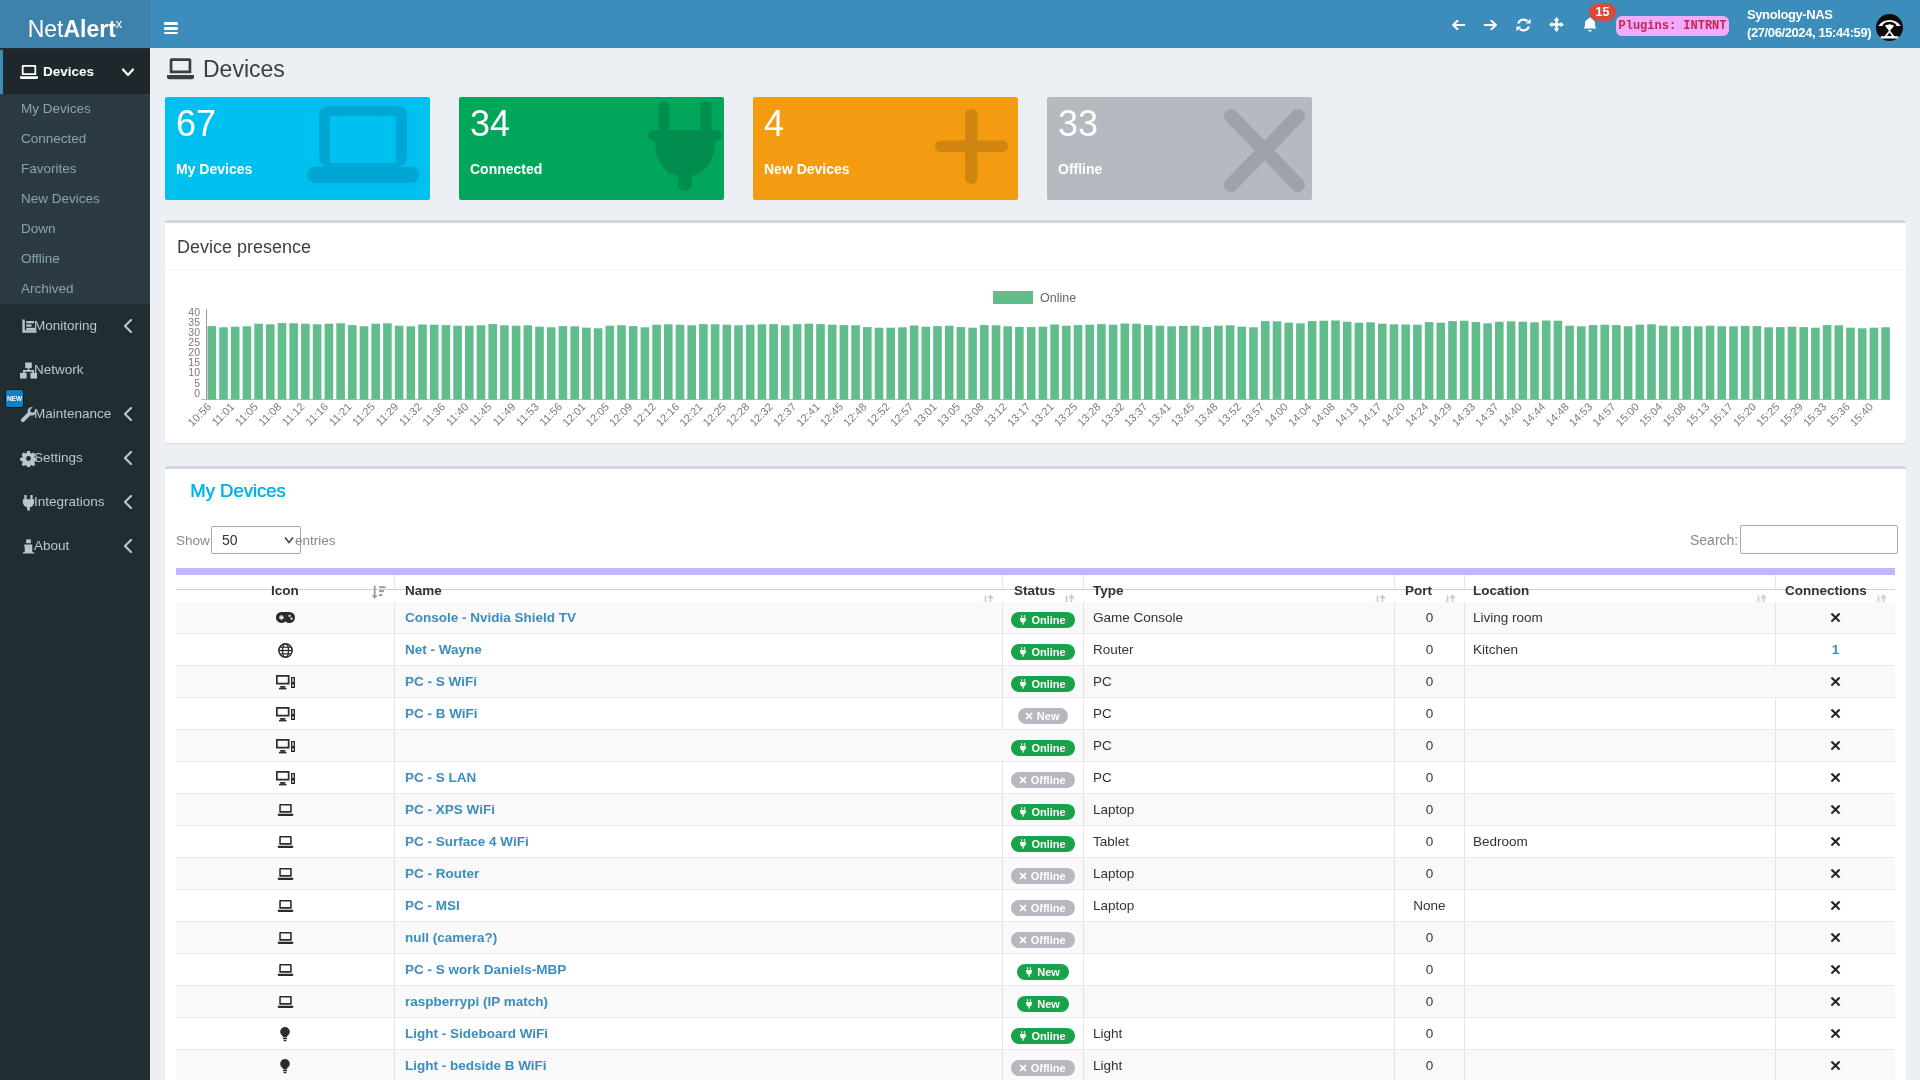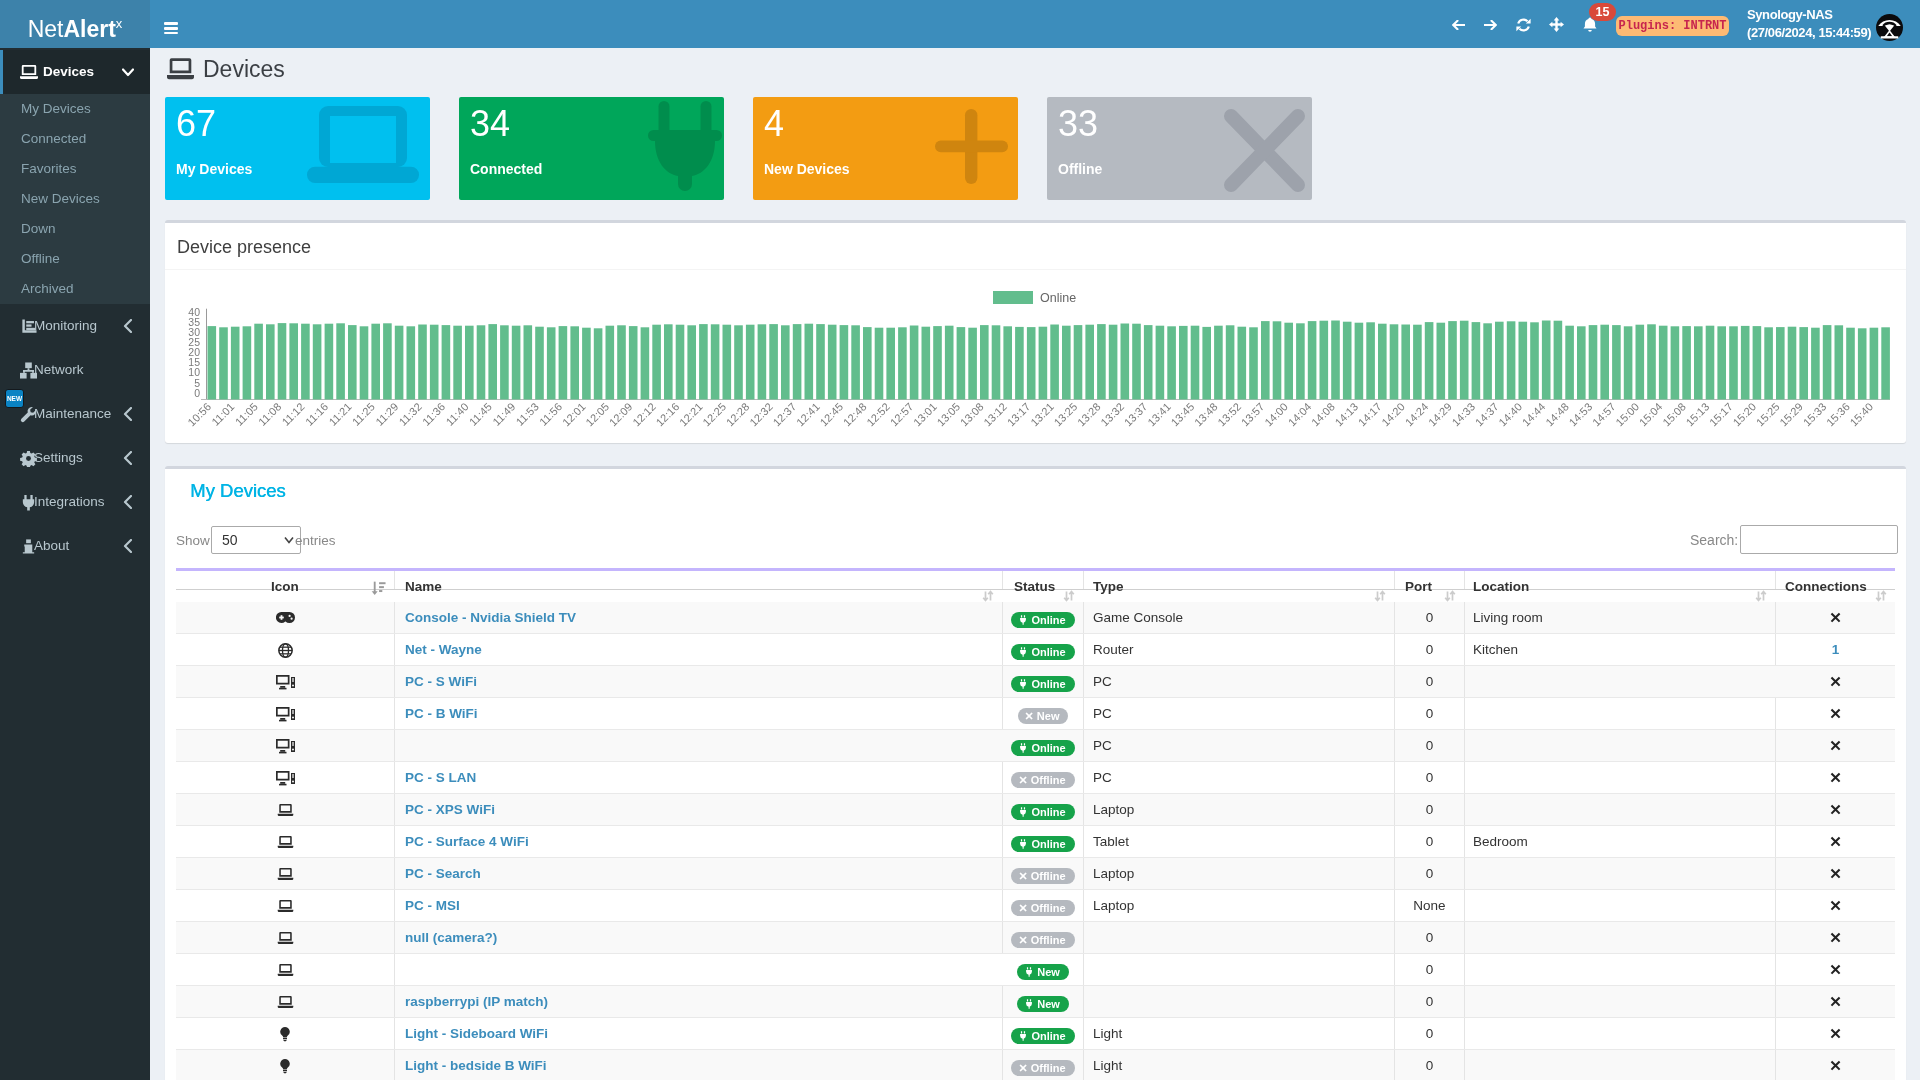--- a/index.html
+++ b/index.html
@@ -7,21 +7,21 @@
   font-family:"Liberation Sans", sans-serif; }
 .abs { position:absolute; }
 
 
 #logo { position:absolute; left:0; top:0; width:150px; height:48px; background:#3d82aa;
   color:#fff; text-align:center; line-height:48px; font-size:23px; }
 #logo b { font-weight:bold; }
 #logo sup { font-size:13px; }
 #navbar { position:absolute; left:150px; top:0; right:0; height:48px; background:#3c8dbc; }
 #hamb span { display:block; width:14px; height:2.4px; background:#fff; margin:2.4px 0; border-radius:1px;}
-#plugins { position:absolute; left:1616px; top:16px; width:113px; height:20px; background:#fdba74;
+#plugins { position:absolute; left:1616px; top:16px; width:113px; height:20px; background:#f0abfc;
   border-radius:6px; color:#c7254e; font-family:"Liberation Mono", monospace; font-size:12px;
   font-weight:bold; text-align:center; line-height:20px; white-space:nowrap; }
 #userinfo { position:absolute; left:1747px; top:6px; color:#fff; font-size:13px; font-weight:bold; line-height:18px; letter-spacing:-0.4px;}
 #badge15 { position:absolute; left:1589px; top:3px; width:27px; height:18px; background:#d9493a;
   border-radius:9px; color:#fff; font-size:12.5px; font-weight:bold; text-align:center; line-height:18px; }
 
 
 #sidebar { position:absolute; left:0; top:48px; width:150px; bottom:0; background:#222d32;
   color:#b8c7ce; font-size:13.5px; }
 .sitem { position:relative; height:44px; line-height:44px; padding-left:34px; }
@@ -53,21 +53,21 @@
 
 #showsel { position:absolute; left:46px; top:57px; width:90px; height:28px; border:1px solid #aaa;
   border-radius:2px; font-size:14px; color:#333; padding-left:10px; line-height:26px; background:#fff;}
 .gray { color:#888; }
 #searchbox { position:absolute; left:1575px; top:56px; width:158px; height:29px; border:1px solid #aaa; border-radius:2px; background:#fff;}
 
 
 #tbl { position:absolute; left:11px; top:99px; width:1719px; font-size:13.5px; color:#333; }
 .trow { position:absolute; left:0; width:1719px; height:32px; border-bottom:1px solid #e9e9e9; }
 .trow.odd { background:#f9f9f9; }
-.hrow { position:absolute; left:0; top:0; width:1719px; height:22px; border-top:3px solid #c4b5fd; border-bottom:1px solid #cfcfcf; font-weight:bold; }
+.hrow { position:absolute; left:0; top:0; width:1719px; height:22px; border-top:7px solid #c4b5fd; border-bottom:1px solid #cfcfcf; font-weight:bold; }
 .cell { position:absolute; top:0; height:100%; border-right:1px solid #e4e4e4; }
 .c0 { left:0; width:219px; text-align:center; }
 .c1 { left:219px; width:608px; padding-left:10px; }
 .c2 { left:827px; width:81px; text-align:center; }
 .c3 { left:908px; width:311px; padding-left:9px; }
 .c4 { left:1219px; width:70px; text-align:center; }
 .c5 { left:1289px; width:311px; padding-left:8px; }
 .c6 { left:1600px; width:119px; text-align:center; border-right:none; }
 .trow .cline { line-height:32px; }
 .hrow .cline { line-height:32px; }
@@ -670,21 +670,21 @@
         <div class="cell c3 cline">Tablet</div>
         <div class="cell c4 cline">0</div>
         <div class="cell c5 cline">Bedroom</div>
         <div class="cell c6 cline"><span class="xmark">✕</span></div>
       </div>
 <div class="trow odd" style="top:290px">
         <div class="cell c0 cline"><svg width="17" height="13" viewBox="0 0 18 15" style="vertical-align:middle">
             <path d="M3 0 h12 a1.2 1.2 0 0 1 1.2 1.2 V10 H1.8 V1.2 A1.2 1.2 0 0 1 3 0 Z M3.6 1.8 v6.4 h10.8 V1.8 Z" fill="#2b2b2b"></path>
             <path d="M0 11.2 h18 v1.4 a1.4 1.4 0 0 1-1.5 1.2 h-15 A1.4 1.4 0 0 1 0 12.6 Z" fill="#2b2b2b"></path>
           </svg></div>
-        <div class="cell c1 cline"><span class="nm">PC - Search</span></div>
+        <div class="cell c1 cline"><span class="nm">PC - Router</span></div>
         <div class="cell c2"><span class="pill pgray"><span style="font-size:11px;">✕</span> Offline</span></div>
         <div class="cell c3 cline">Laptop</div>
         <div class="cell c4 cline">0</div>
         <div class="cell c5 cline"></div>
         <div class="cell c6 cline"><span class="xmark">✕</span></div>
       </div>
 <div class="trow " style="top:322px">
         <div class="cell c0 cline"><svg width="17" height="13" viewBox="0 0 18 15" style="vertical-align:middle">
             <path d="M3 0 h12 a1.2 1.2 0 0 1 1.2 1.2 V10 H1.8 V1.2 A1.2 1.2 0 0 1 3 0 Z M3.6 1.8 v6.4 h10.8 V1.8 Z" fill="#2b2b2b"></path>
             <path d="M0 11.2 h18 v1.4 a1.4 1.4 0 0 1-1.5 1.2 h-15 A1.4 1.4 0 0 1 0 12.6 Z" fill="#2b2b2b"></path>
@@ -706,20 +706,21 @@
         <div class="cell c3 cline"></div>
         <div class="cell c4 cline">0</div>
         <div class="cell c5 cline"></div>
         <div class="cell c6 cline"><span class="xmark">✕</span></div>
       </div>
 <div class="trow " style="top:386px">
         <div class="cell c0 cline"><svg width="17" height="13" viewBox="0 0 18 15" style="vertical-align:middle">
             <path d="M3 0 h12 a1.2 1.2 0 0 1 1.2 1.2 V10 H1.8 V1.2 A1.2 1.2 0 0 1 3 0 Z M3.6 1.8 v6.4 h10.8 V1.8 Z" fill="#2b2b2b"></path>
             <path d="M0 11.2 h18 v1.4 a1.4 1.4 0 0 1-1.5 1.2 h-15 A1.4 1.4 0 0 1 0 12.6 Z" fill="#2b2b2b"></path>
           </svg></div>
+        <div class="cell c1 cline"><span class="nm">PC - S work Daniels-MBP</span></div>
         <div class="cell c2"><span class="pill pgreen"><svg width="10" height="10" viewBox="0 0 13.5 18" style="vertical-align:-1px">
               <path d="M3 0.5 h2.2 v4 H3 Z M8.3 0.5 h2.2 v4 H8.3 Z" fill="#fff"></path>
               <path d="M1.5 5.5 h10.5 v3.2 a5.25 5.25 0 0 1-4 5.1 v3.7 H6 v-3.7 a5.25 5.25 0 0 1-4.5-5.1 Z" fill="#fff"></path>
             </svg> New</span></div>
         <div class="cell c3 cline"></div>
         <div class="cell c4 cline">0</div>
         <div class="cell c5 cline"></div>
         <div class="cell c6 cline"><span class="xmark">✕</span></div>
       </div>
 <div class="trow odd" style="top:418px">

